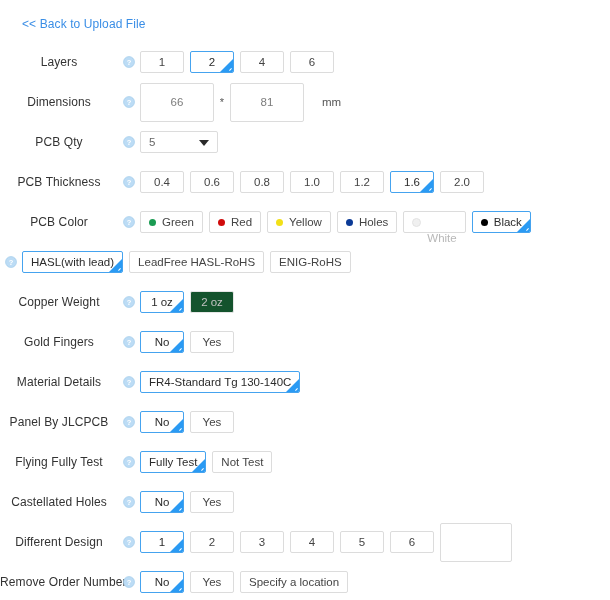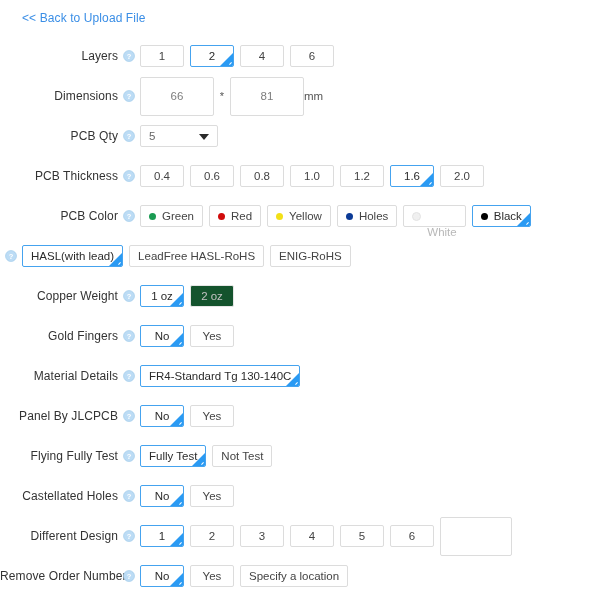--- a/index.html
+++ b/index.html
@@ -12,42 +12,42 @@
     height: 600px;
     font-family: "Liberation Sans", sans-serif;
     font-size: 12px;
     color: #333333;
     overflow: hidden;
     position: relative;
   }
 
   
   #back-link-row {
-    padding: 11px 0 0 22px;
+    padding: 17px 0 0 22px;
   }
   #back-link {
     color: #3a8ee6;
     font-size: 12px;
     text-decoration: none;
     cursor: pointer;
     letter-spacing: .1px;
   }
 
   
   #form {
     padding-top: 11px;
   }
   .row {
     display: flex;
     align-items: center;
     height: 40px;
   }
   .row-label {
     width: 118px;
-    text-align: right;
+    text-align: center;
     font-size: 12px;
     color: #333333;
     white-space: nowrap;
     letter-spacing: .1px;
   }
   .help-icon {
     width: 22px;
     display: flex;
     align-items: center;
     justify-content: center;
@@ -142,21 +142,21 @@
     outline: none;
   }
   .dim-input { width: 74px; }
   .star {
     width: 16px;
     text-align: center;
     color: #555555;
     font-size: 11px;
   }
   .unit {
-    margin-left: 0;
+    margin-left: 18px;
     font-size: 11.5px;
     color: #555555;
   }
   .design-extra {
     width: 72px;
     margin-left: 0;
   }
 
   
   .qty-select-wrap {

